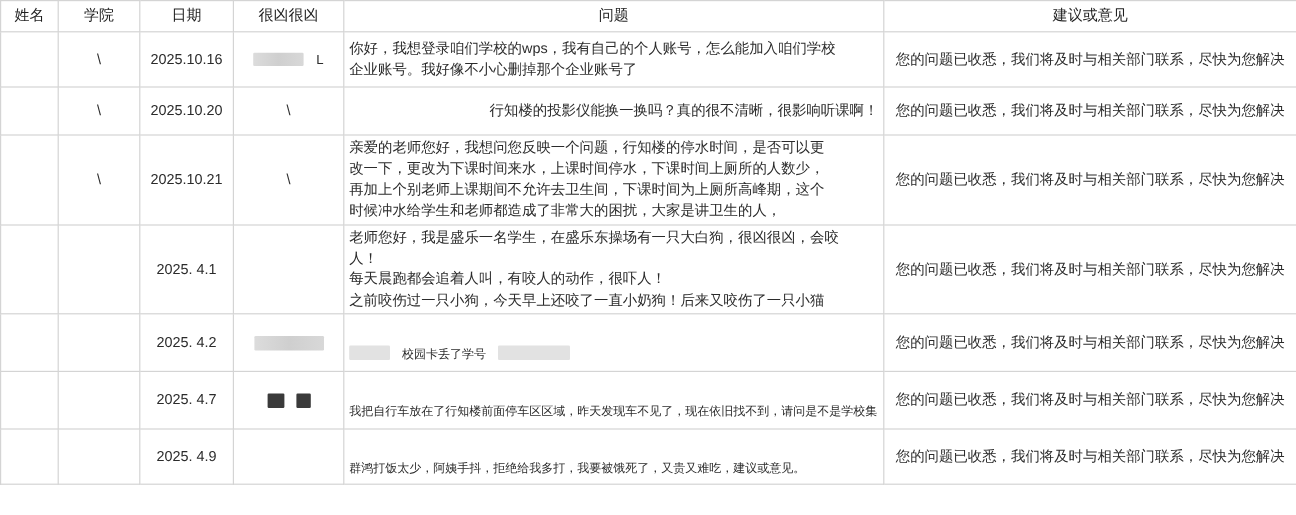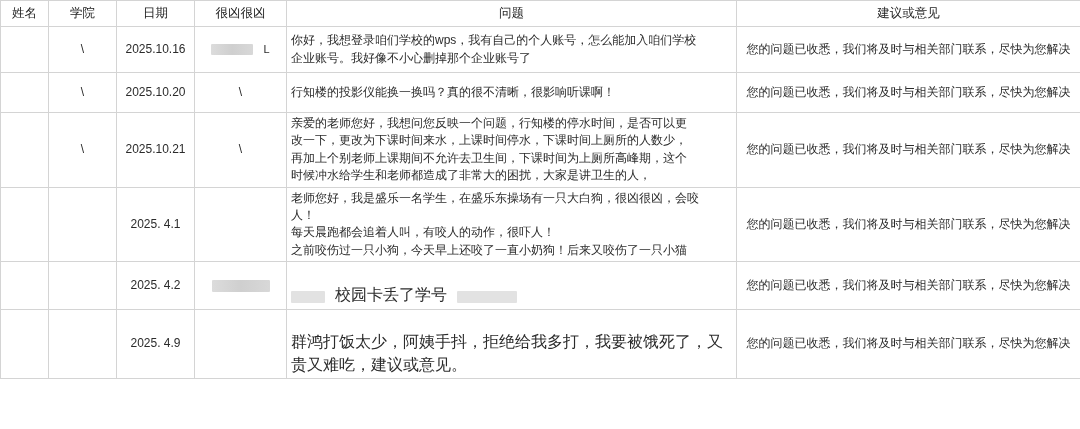--- a/index.html
+++ b/index.html
@@ -60,21 +60,21 @@
   td.question {
     text-align: left;
     padding-left: 10px;
     padding-right: 8px;
     font-size: 12px;
     color: #262626;
     overflow: hidden;
     white-space: pre-line;
     margin-left: 16px;
   }
-  td.question.centered { text-align: left; }
+  td.question.centered { text-align: right; }
   td.reply {
     text-align: center;
     font-size: 12px;
     color: #262626;
     white-space: nowrap;
     overflow: hidden;
     font-family: Liberation Serif, serif;
   }
   
   .blob {
@@ -95,21 +95,21 @@
   .row-tall-2 { height: 40px; }
   .row-tall-3 { height: 64px; }
   .row-tall-4 { height: 66px; }
   .row-tall-5 { height: 48px; }
   .row-tall-6 { height: 48px; }
   .row-tall-7 { height: 46px; padding-left: 30px; }
   .tiny {
     font-size: 11px;
   }
   .q-small {
-    font-size: 16px;
+    font-size: 10px;
   }
   .blank-cell {
     background: #ffffff;
   }
   .sep-space { display: inline-block; width: 10px; }
 </style>
 </head>
 <body>
 
 <div class="sheet">
@@ -185,20 +185,32 @@
         <td class="date">2025. 4.2</td>
         <td class="contact">
           <span class="blob blob-gray" style="width:58px;height:12px;"></span>
         </td>
         <td class="question">
           <span class="blob blob-light" style="width:34px;height:12px;"></span><span class="sep-space"></span><span class="q-small">校园卡丢了学号</span><span class="sep-space"></span><span class="blob blob-light" style="width:60px;height:12px;"></span>
         </td>
         <td class="reply">您的问题已收悉，我们将及时与相关部门联系，尽快为您解决</td>
       </tr>
 
+      <tr class="row-tall-6">
+        <td class="name blank-cell"></td>
+        <td class="college blank-cell"></td>
+        <td class="date">2025. 4.7</td>
+        <td class="contact">
+          <span class="blob blob-dark" style="width:14px;height:12px;"></span><span class="sep-space"></span><span class="blob blob-dark" style="width:12px;height:12px;"></span>
+        </td>
+        <td class="question">
+          <span class="q-small">我把自行车放在了行知楼前面停车区区域，昨天发现车不见了，现在依旧找不到，请问是不是学校集</span>
+        </td>
+        <td class="reply">您的问题已收悉，我们将及时与相关部门联系，尽快为您解决</td>
+      </tr>
 
       <tr class="row-tall-7">
         <td class="name blank-cell"></td>
         <td class="college blank-cell"></td>
         <td class="date">2025. 4.9</td>
         <td class="contact blank-cell"></td>
         <td class="question">
           <span class="q-small">群鸿打饭太少，阿姨手抖，拒绝给我多打，我要被饿死了，又贵又难吃，建议或意见。</span>
         </td>
         <td class="reply">您的问题已收悉，我们将及时与相关部门联系，尽快为您解决</td>

